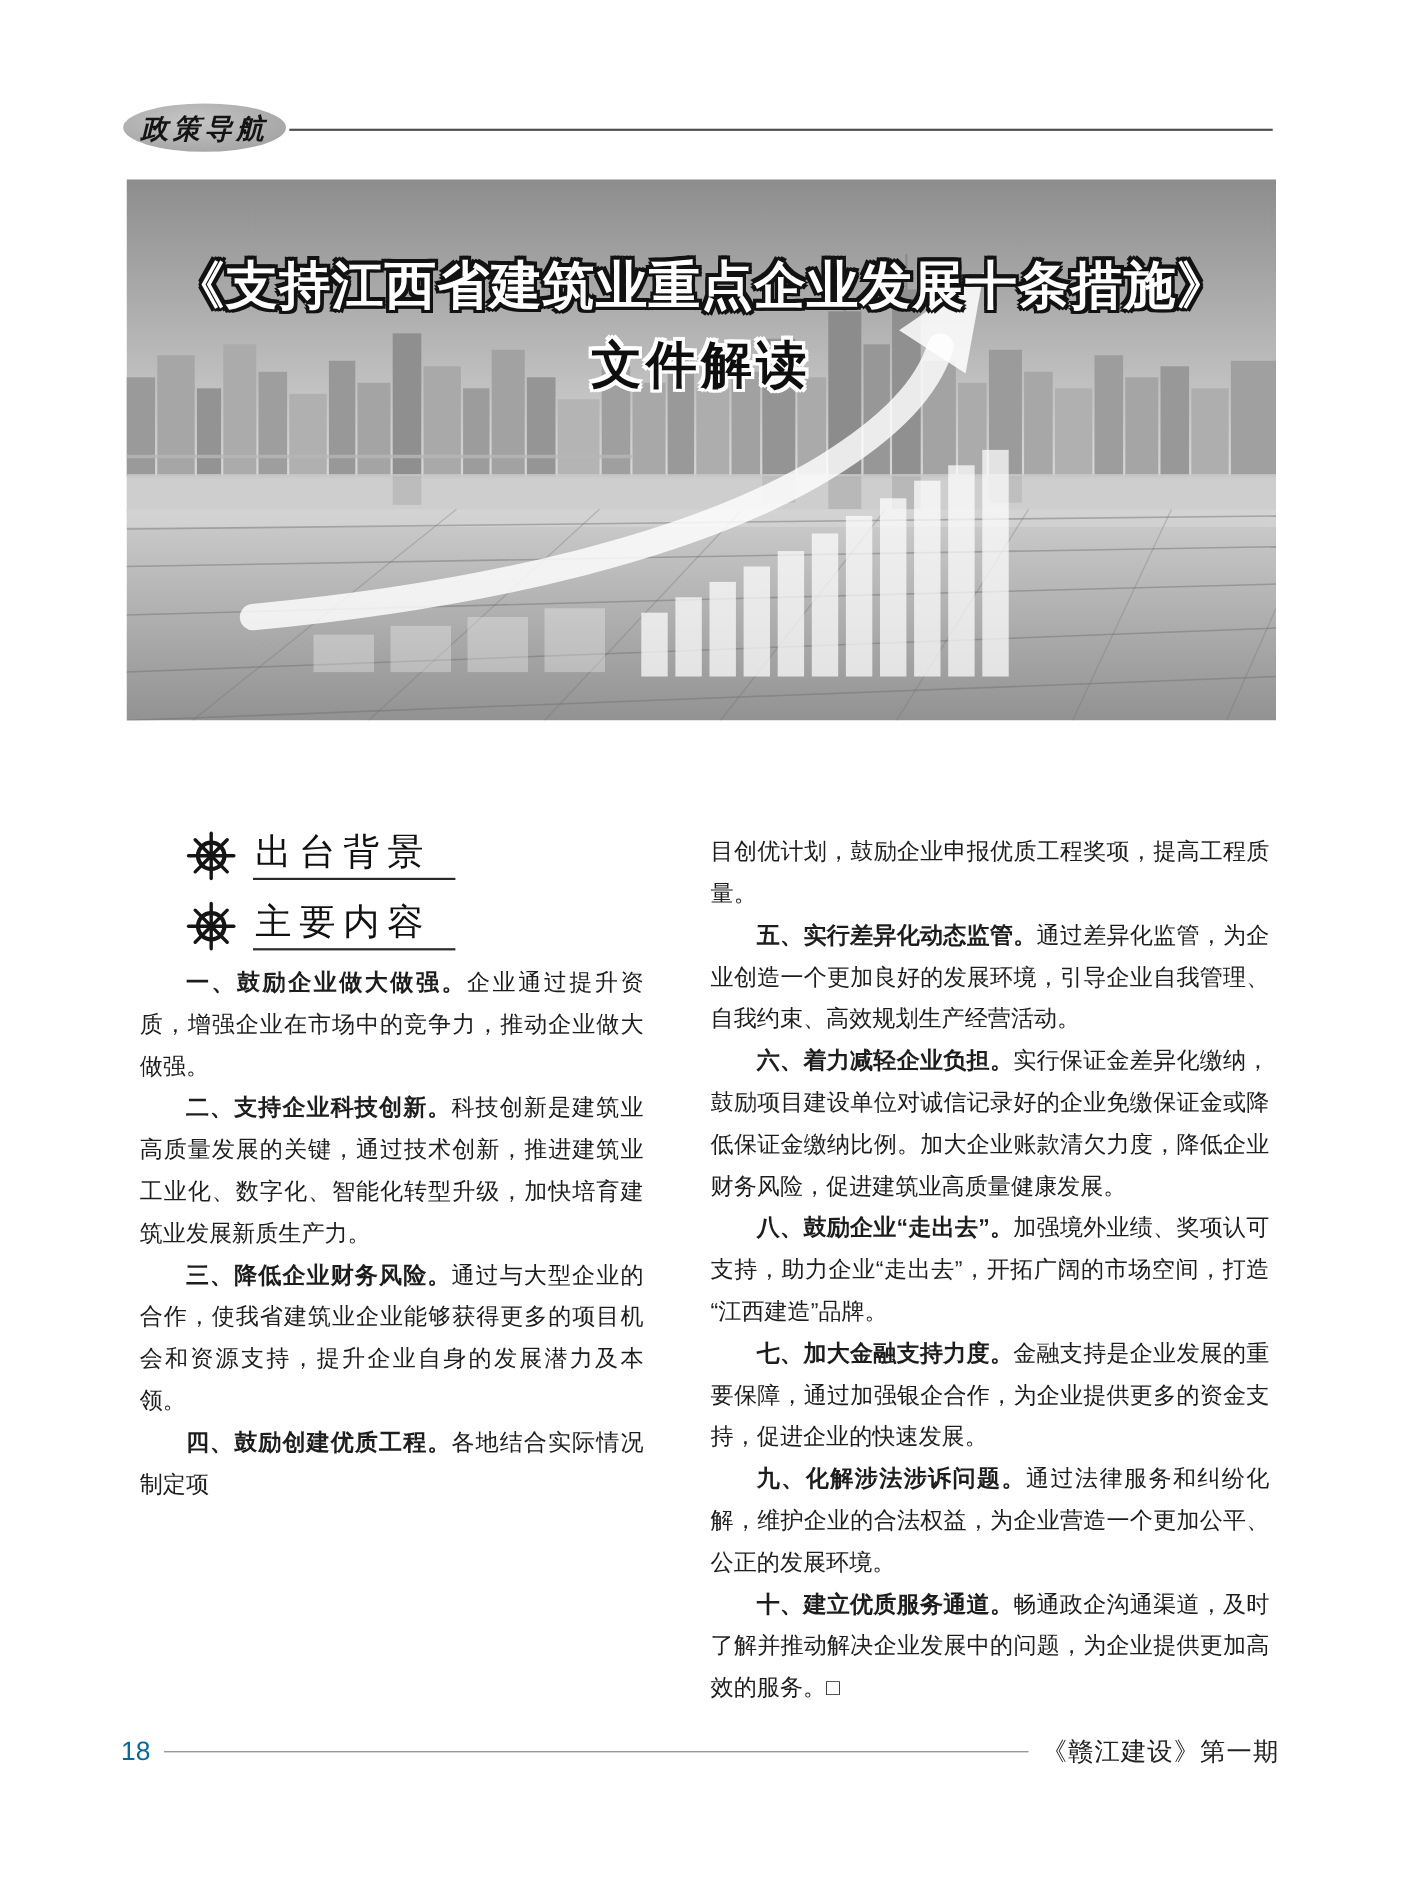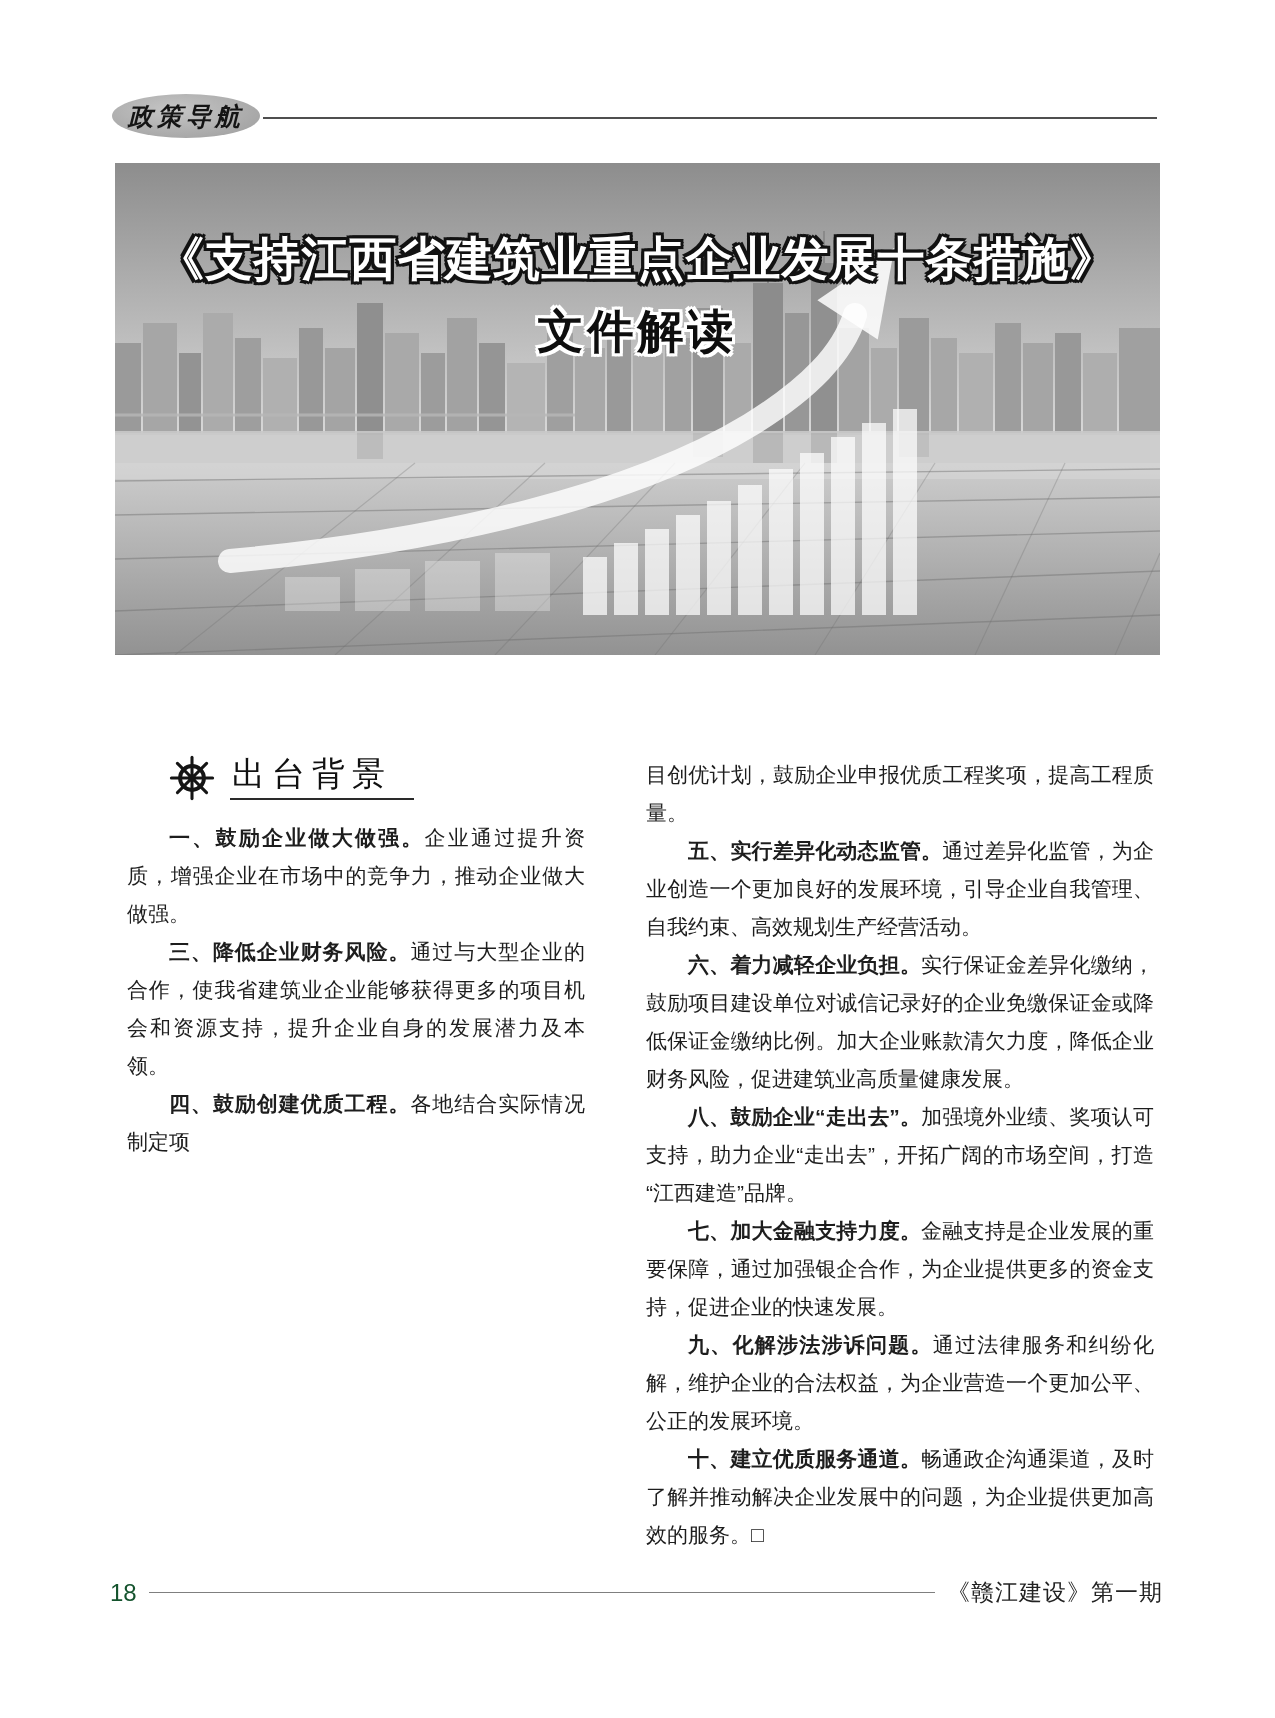--- a/index.html
+++ b/index.html
@@ -43,21 +43,21 @@
   .section-head.first{margin-top:55px;margin-bottom:18px;}
   .section-head.second{margin-top:14px;margin-bottom:10px;}
   .wheel{width:46px;height:46px;flex:0 0 auto;}
   .section-title{
     font-size:33px;font-weight:500;letter-spacing:7px;color:#111;
     border-bottom:2px solid #2a2a2a;padding:0 22px 7px 2px;line-height:34px;white-space:nowrap;
   }
   .lead{font-weight:700;}
   
   .footer{position:absolute;left:110px;top:1577px;width:1053px;display:flex;align-items:center;gap:12px;}
-  .page-number{font-size:24px;color:#14532d;flex:0 0 auto;}
+  .page-number{font-size:24px;color:#0369a1;flex:0 0 auto;}
   .footer-rule{flex:1 1 auto;height:1px;background:#7f7f7f;}
   .journal{font-size:23px;color:#222;flex:0 0 auto;letter-spacing:1px;}
 </style>
 </head>
 <body>
 
 <div class="page">
 
   <div class="badge">
     <span class="badge-label">政策导航</span>
@@ -195,21 +195,41 @@
               <line x1="24" y1="24" x2="8.8" y2="8.8"></line>
             <line x1="24" y1="24" x2="24" y2="2.5"></line>
               <line x1="24" y1="24" x2="39.2" y2="8.8"></line>
           </g>
           <circle cx="24" cy="24" r="12.5" stroke-width="4"></circle>
           <circle cx="24" cy="24" r="4" fill="#151515" stroke="none"></circle>
         </g>
       </svg>
       <span class="section-title">出台背景</span>
     </div>
+    <div class="section-head second">
+      <svg class="wheel" viewBox="0 0 48 48">
+        <g stroke="#151515" fill="none">
+          <g stroke-width="3.2" stroke-linecap="round">
+            <line x1="24" y1="24" x2="45.5" y2="24"></line>
+              <line x1="24" y1="24" x2="39.2" y2="39.2"></line>
+            <line x1="24" y1="24" x2="24" y2="45.5"></line>
+              <line x1="24" y1="24" x2="8.8" y2="39.2"></line>
+            <line x1="24" y1="24" x2="2.5" y2="24"></line>
+              <line x1="24" y1="24" x2="8.8" y2="8.8"></line>
+            <line x1="24" y1="24" x2="24" y2="2.5"></line>
+              <line x1="24" y1="24" x2="39.2" y2="8.8"></line>
+          </g>
+          <circle cx="24" cy="24" r="12.5" stroke-width="4"></circle>
+          <circle cx="24" cy="24" r="4" fill="#151515" stroke="none"></circle>
+        </g>
+      </svg>
+      <span class="section-title">主要内容</span>
+    </div>
     <p><span class="lead">一、鼓励企业做大做强。</span><span>企业通过提升资质，增强企业在市场中的竞争力，推动企业做大做强。</span></p>
+    <p><span class="lead">二、支持企业科技创新。</span><span>科技创新是建筑业高质量发展的关键，通过技术创新，推进建筑业工业化、数字化、智能化转型升级，加快培育建筑业发展新质生产力。</span></p>
     <p><span class="lead">三、降低企业财务风险。</span><span>通过与大型企业的合作，使我省建筑业企业能够获得更多的项目机会和资源支持，提升企业自身的发展潜力及本领。</span></p>
     <p><span class="lead">四、鼓励创建优质工程。</span><span>各地结合实际情况制定项</span></p>
   </div>
 
   <div class="col col-right">
     <p class="no-indent" style="margin-top:56px">目创优计划，鼓励企业申报优质工程奖项，提高工程质量。</p>
     <p><span class="lead">五、实行差异化动态监管。</span><span>通过差异化监管，为企业创造一个更加良好的发展环境，引导企业自我管理、自我约束、高效规划生产经营活动。</span></p>
     <p><span class="lead">六、着力减轻企业负担。</span><span>实行保证金差异化缴纳，鼓励项目建设单位对诚信记录好的企业免缴保证金或降低保证金缴纳比例。加大企业账款清欠力度，降低企业财务风险，促进建筑业高质量健康发展。</span></p>
     <p><span class="lead">八、鼓励企业“走出去”。</span><span>加强境外业绩、奖项认可支持，助力企业“走出去”，开拓广阔的市场空间，打造“江西建造”品牌。</span></p>
     <p><span class="lead">七、加大金融支持力度。</span><span>金融支持是企业发展的重要保障，通过加强银企合作，为企业提供更多的资金支持，促进企业的快速发展。</span></p>

